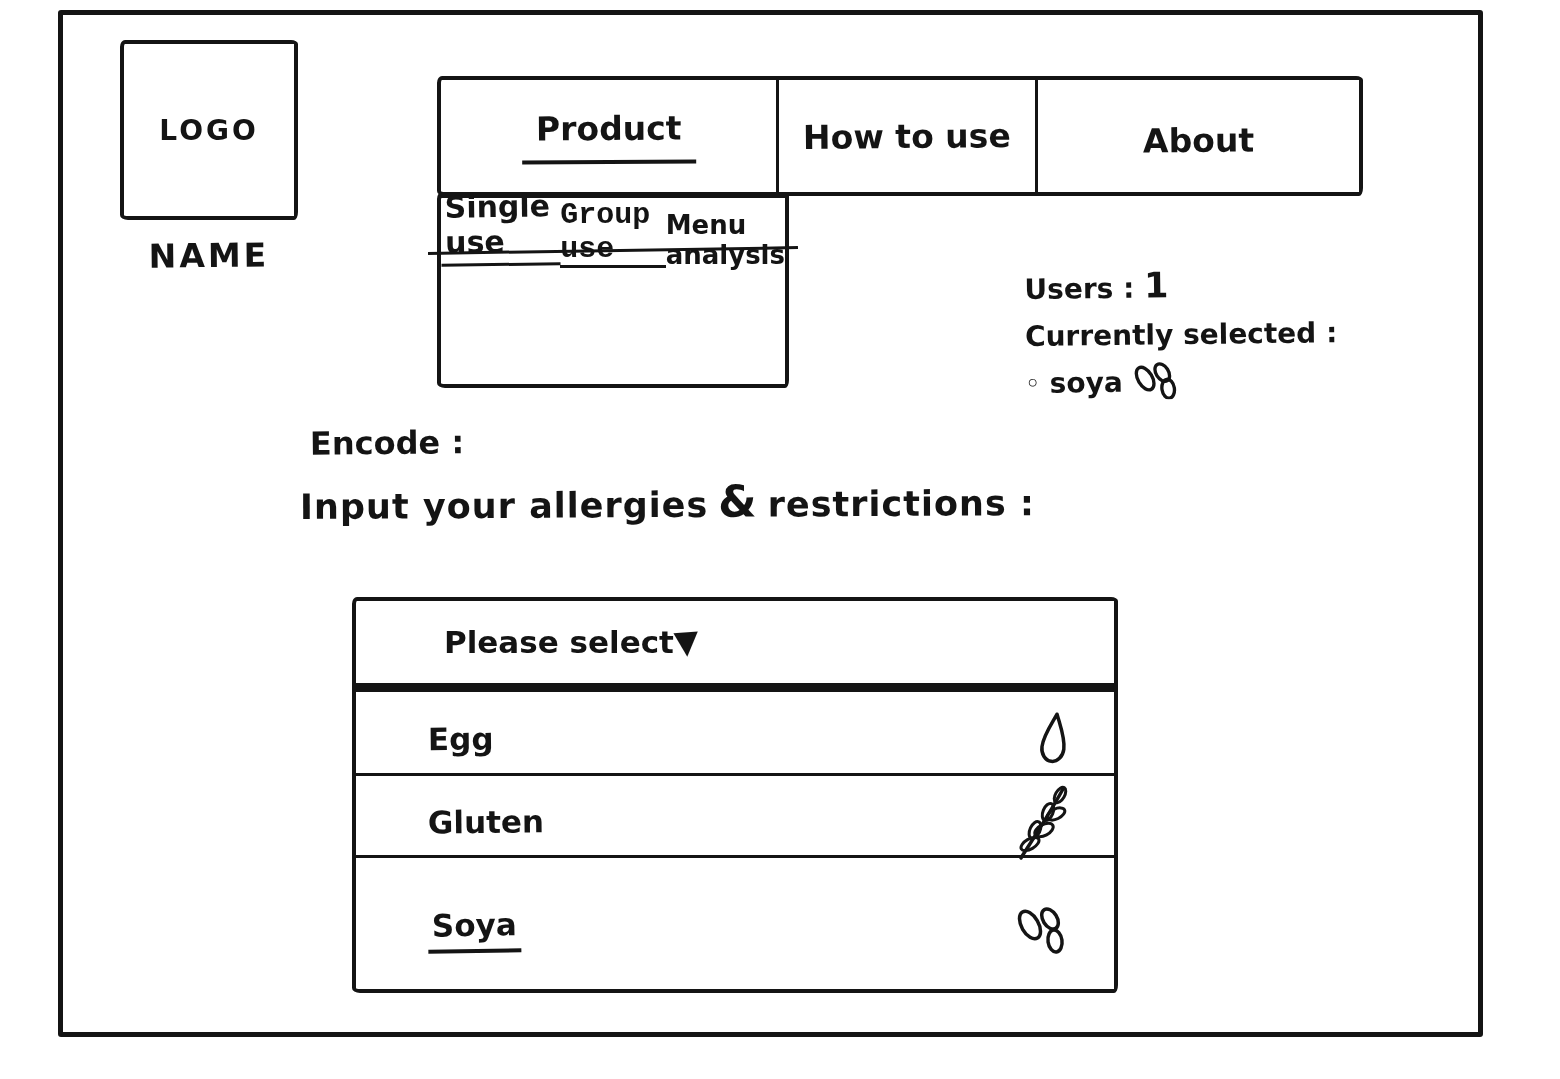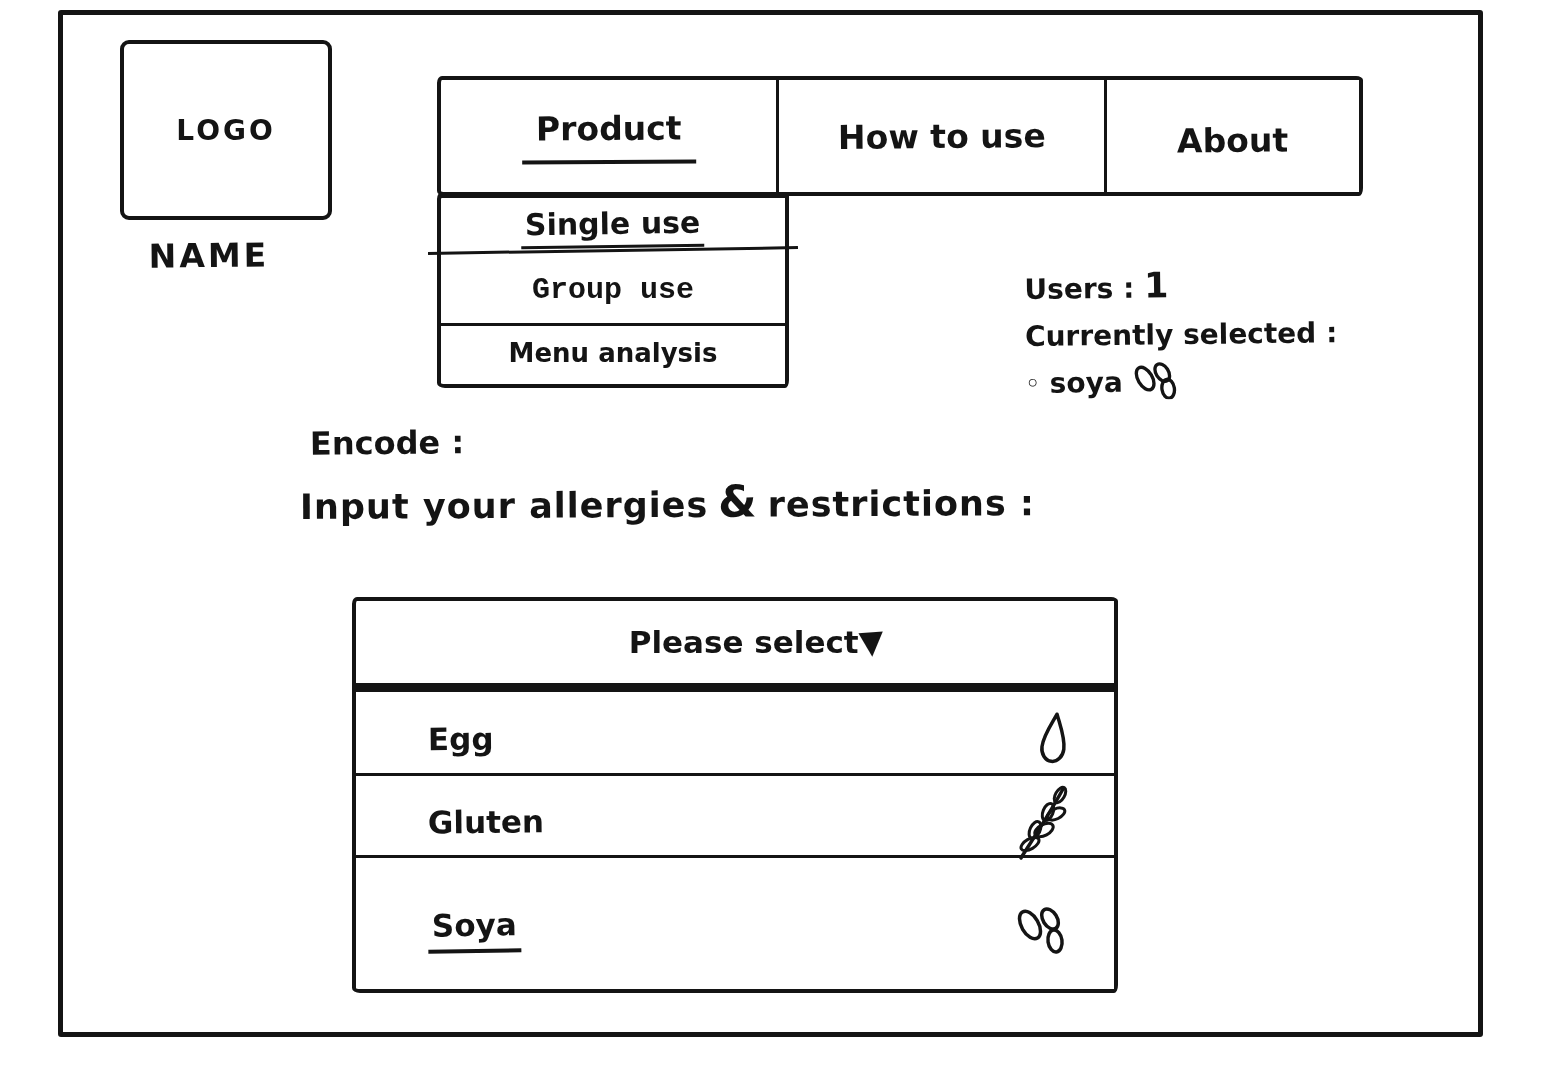--- a/index.html
+++ b/index.html
@@ -16,51 +16,51 @@
   }
 
   
   .frame {
     left: 58px; top: 10px; width: 1425px; height: 1027px;
     border-width: 5px; border-radius: 3px;
   }
 
   
   .logo-box {
-    left: 120px; top: 40px; width: 212px; height: 180px;
+    left: 120px; top: 40px; width: 178px; height: 180px;
     display: flex; align-items: center; justify-content: center;
-    font-size: 28px; letter-spacing: 3px; border-radius: 9px;
+    font-size: 28px; letter-spacing: 3px;
   }
   .brand-name {
     left: 120px; top: 236px; width: 178px; text-align: center;
     font-size: 33px; letter-spacing: 3px; transform: rotate(-0.6deg);
   }
 
   
   .navbar {
     left: 437px; top: 76px; width: 926px; height: 120px;
     display: flex; align-items: stretch;
   }
   .nav-item {
     display: flex; align-items: center; justify-content: center;
     font-size: 33px; cursor: pointer;
   }
   .nav-item.w1 { width: 338px; border-right: 3px solid #141414; }
-  .nav-item.w2 { width: 328px; border-right: 3px solid #141414; }
+  .nav-item.w2 { width: 259px; border-right: 3px solid #141414; }
   .nav-item.w3 { flex: 1; margin-top: 8px; }
   .nav-item .active-label {
     border-bottom: 4px solid #141414; padding: 0 14px 12px 14px;
     transform: rotate(-0.4deg);
   }
   .nav-item .plain-label { transform: rotate(-0.5deg); }
 
   
   .product-menu {
     left: 437px; top: 192px; width: 352px; height: 196px;
-    display: flex; flex-direction: column; border-top-width: 6px;
+    display: flex; flex-direction: row; border-top-width: 6px;
   }
   .menu-item {
     display: flex; align-items: center; justify-content: center;
     font-size: 30px; cursor: pointer;
   }
   .menu-item.r1 { height: 58px; }
   .menu-item.r2 { height: 70px; border-bottom: 3px solid #141414; font-family: Liberation Mono, monospace; }
   .menu-item.r3 { flex: 1; font-size: 26px; align-items: flex-start; padding-top: 12px; }
   .menu-item .selected-label { border-bottom: 3px solid #141414; padding: 0 4px 4px; transform: rotate(-0.8deg); }
   .slant-line {
@@ -82,21 +82,21 @@
   .encode-label { left: 310px; top: 424px; font-size: 32px; transform: rotate(-0.6deg); }
   .instruction  { left: 300px; top: 476px; font-size: 35px; letter-spacing: 1px; transform: rotate(-0.3deg); }
   .instruction .amp { font-size: 44px; padding: 0 10px; }
 
   
   .panel {
     left: 352px; top: 597px; width: 766px; height: 396px;
     display: flex; flex-direction: column;
   }
   .select-row {
-    height: 91px; display: flex; align-items: center; justify-content: center;
+    height: 91px; display: flex; align-items: center; justify-content: flex-start;
     padding: 0 46px 0 88px; font-size: 31px;
     border-bottom: 9px solid #141414; cursor: pointer;
   }
   .caret { font-size: 32px; line-height: 1; transform: rotate(-4deg); }
   .option {
     display: flex; align-items: center; justify-content: space-between;
     padding: 12px 44px 0 72px; font-size: 31px; cursor: pointer;
   }
   .option.o1 { height: 84px; border-bottom: 3px solid #141414; }
   .option.o2 { height: 82px; border-bottom: 3px solid #141414; }

